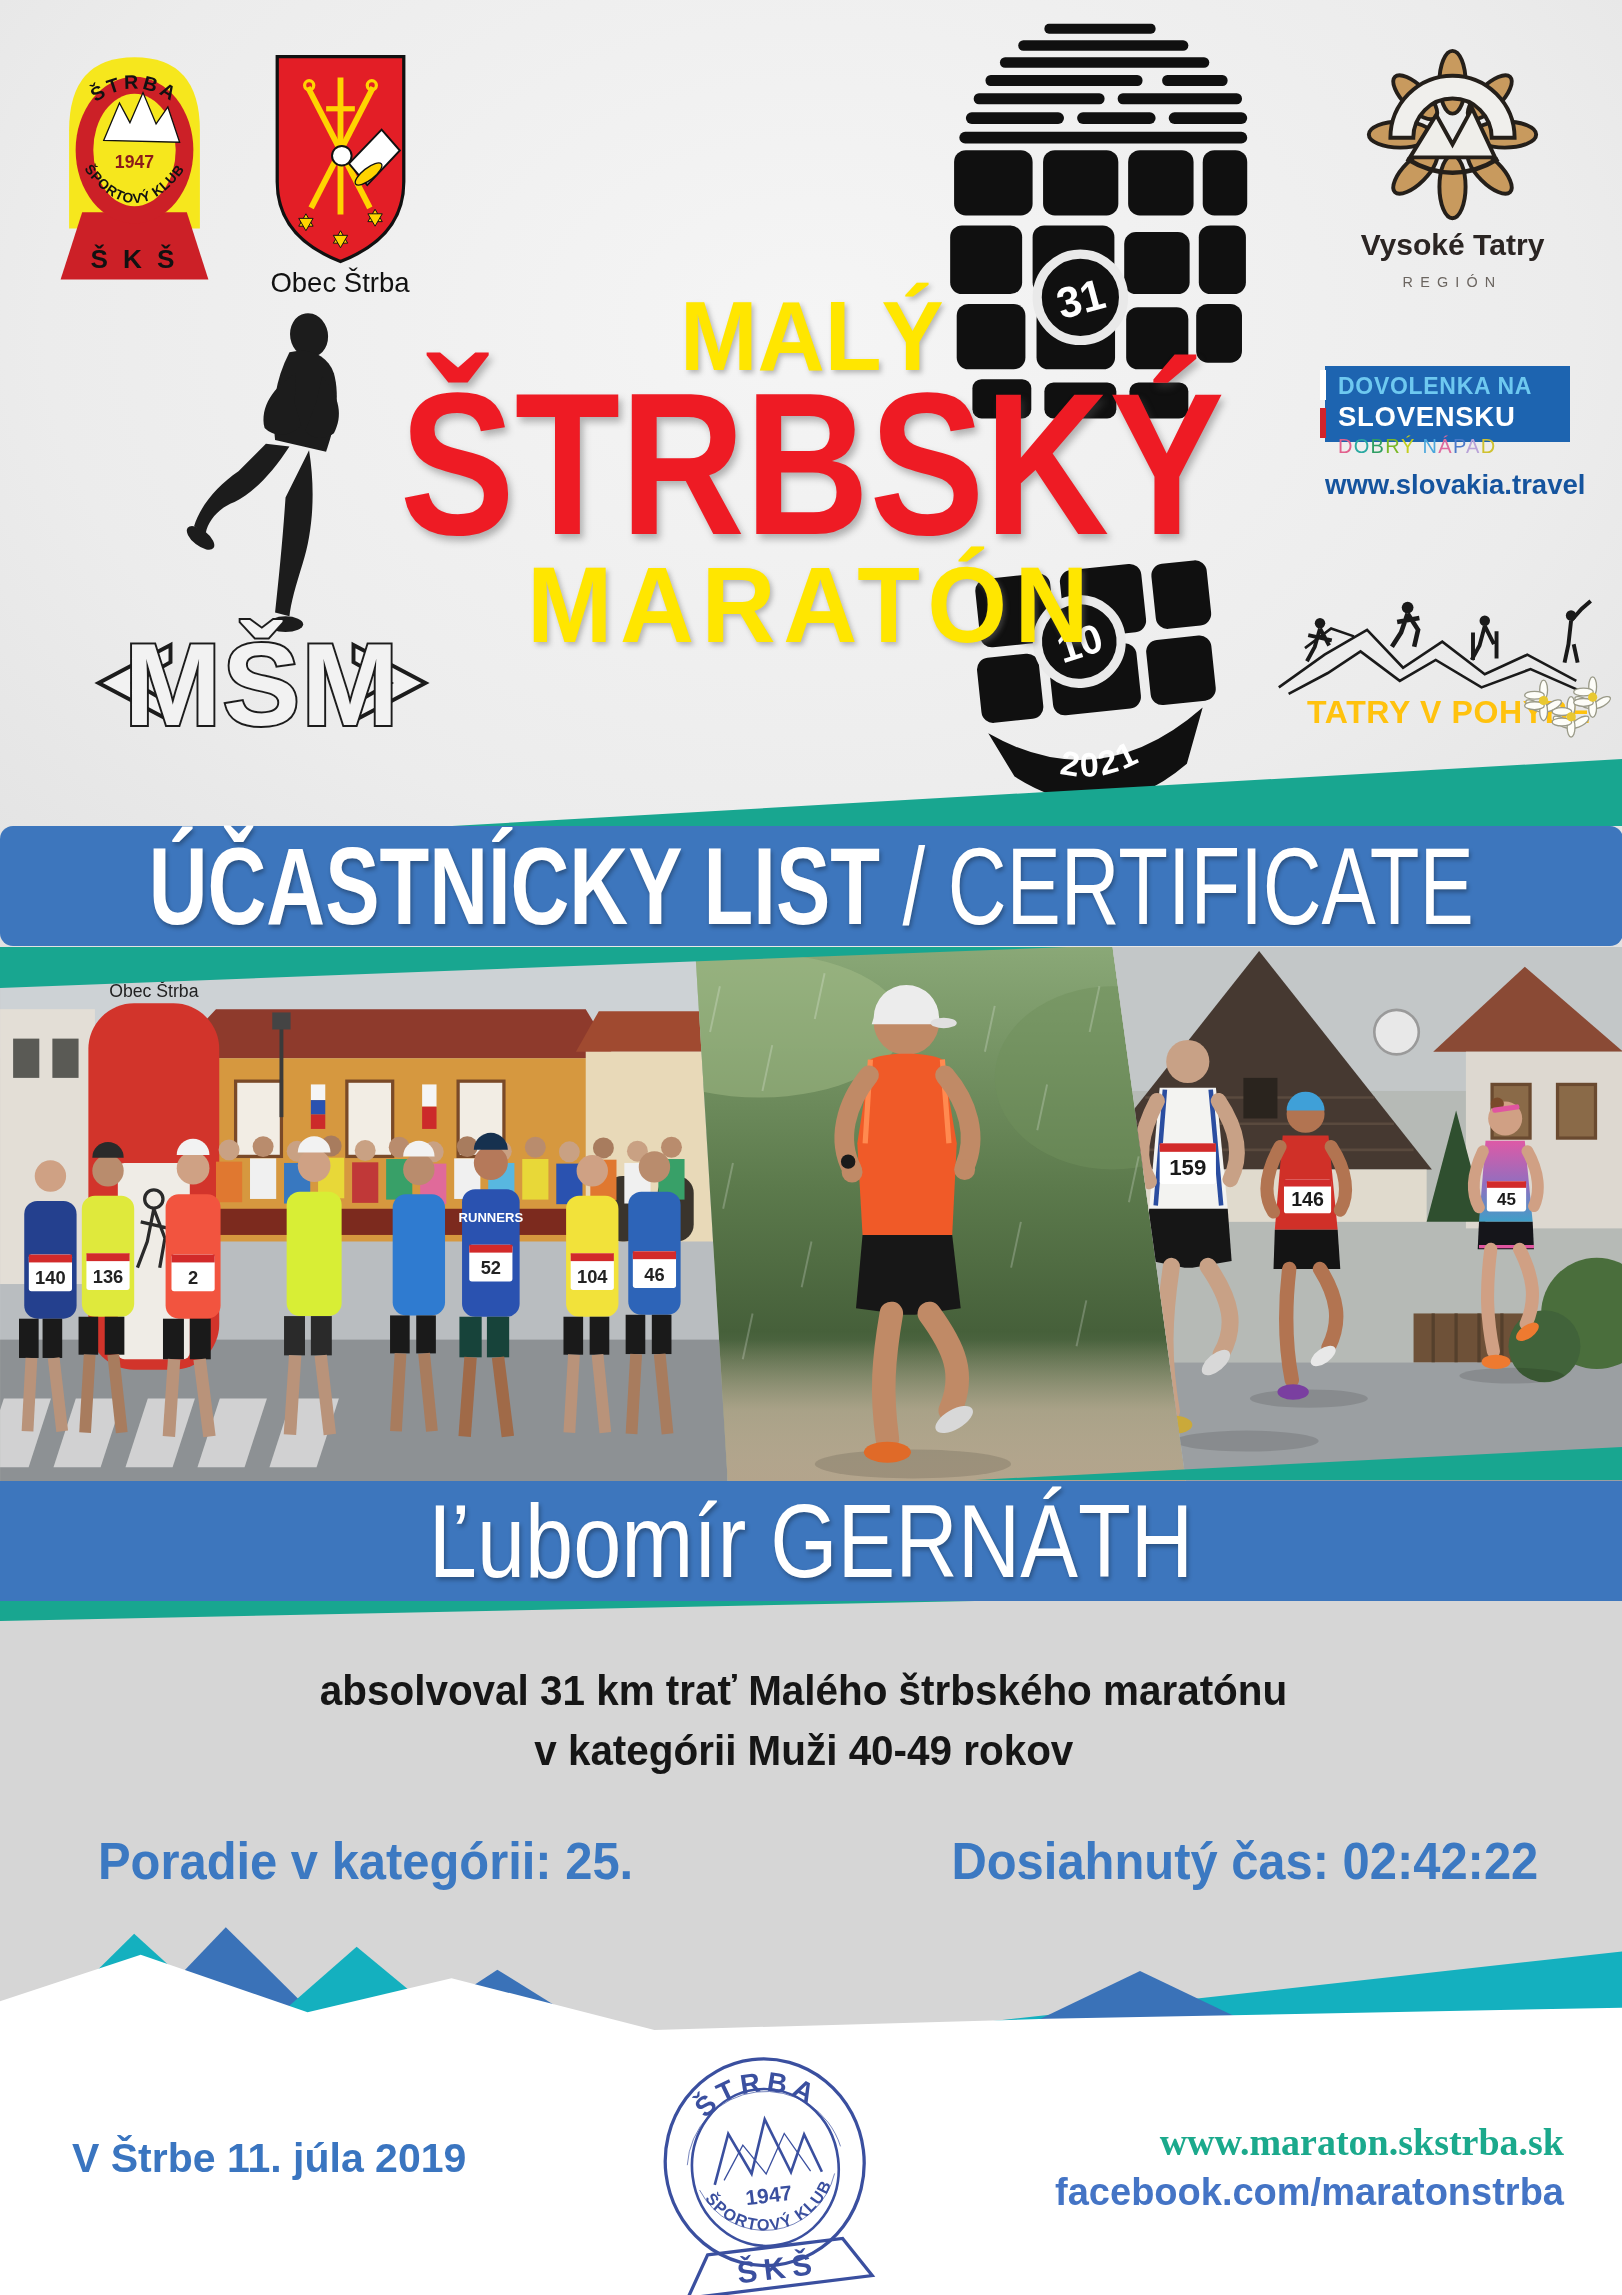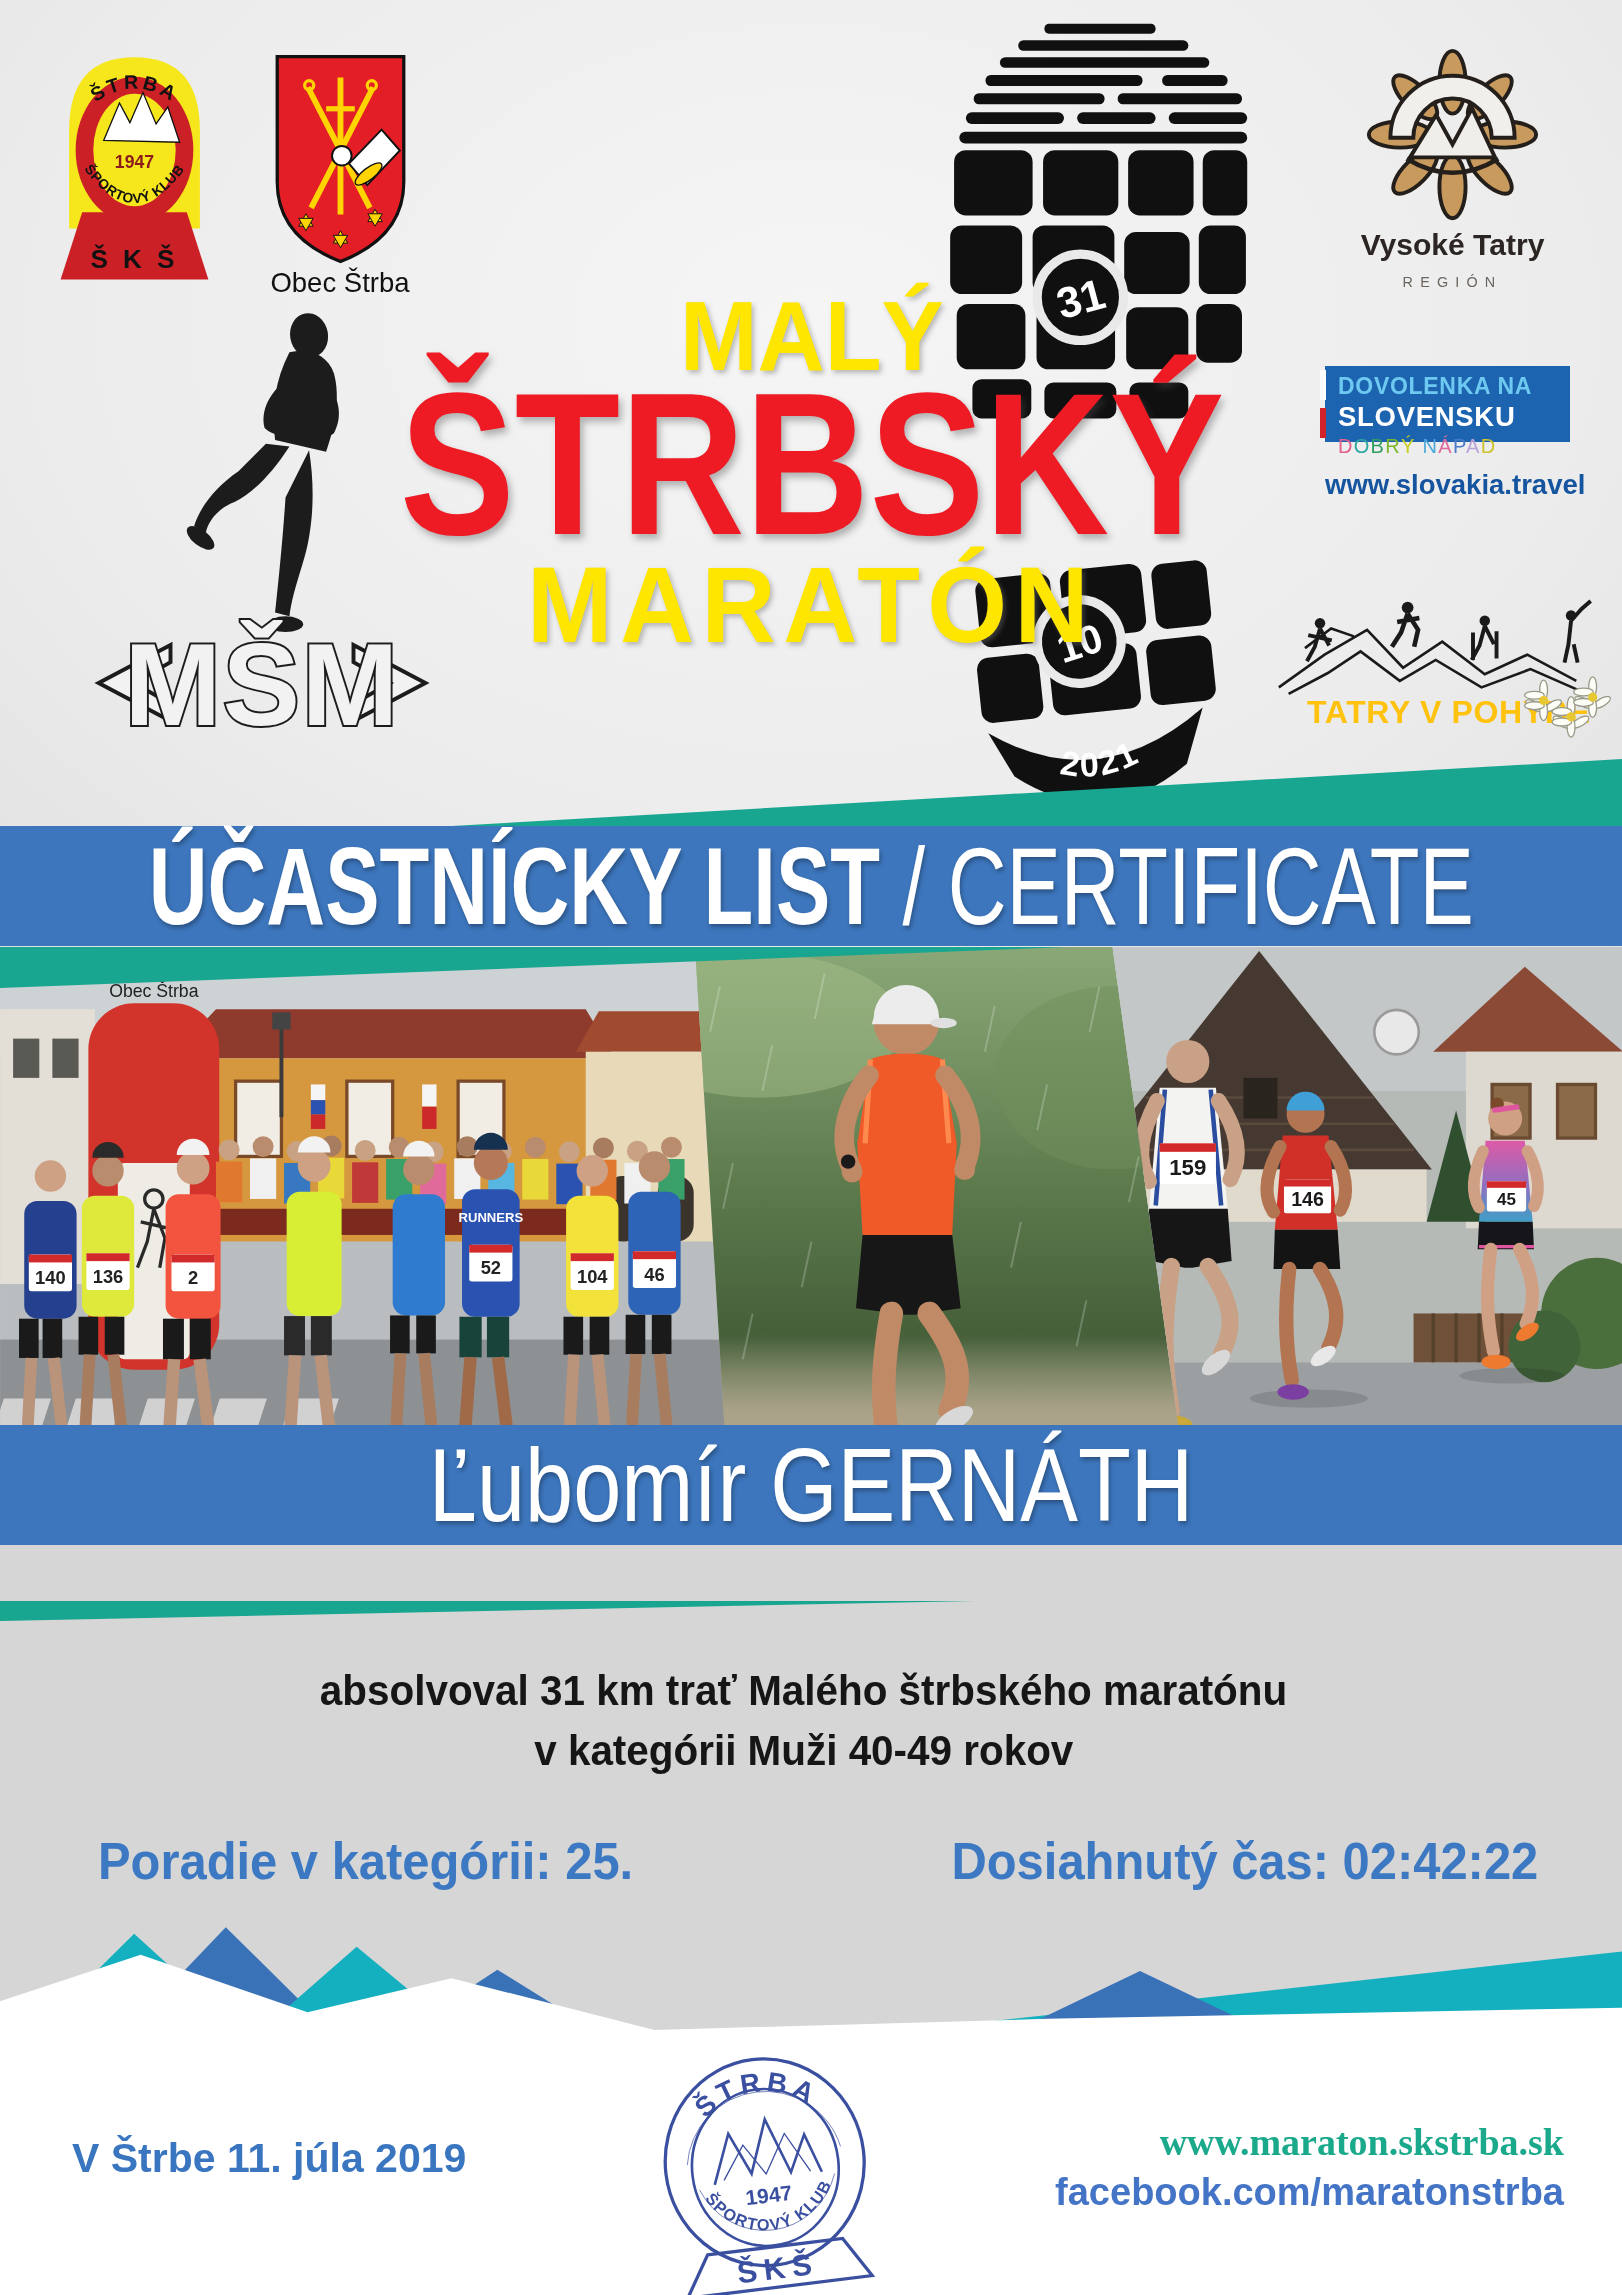--- a/index.html
+++ b/index.html
@@ -18,22 +18,22 @@
   .t-strbsky { top:362px; font-size:203px; }
   .t-strbsky .t-inner { color:#ee1b24; transform:scaleX(0.85); text-shadow:3.9px 4.6px 7.9px rgba(80,80,80,.40); }
   .t-maraton { top:551px; font-size:108px; }
   .t-maraton .t-inner { color:#ffe600; letter-spacing:7.9px; transform:scaleX(0.95); text-shadow:2.6px 3.3px 5.9px rgba(110,110,110,.45); }
   .t-rocnik  { top:671px; left:203px; font-size:63px; }
   .t-rocnik  .t-inner { color:#fdfdfd; letter-spacing:2px; transform:scaleX(0.95); text-shadow:3.3px 3.9px 5.9px rgba(95,95,95,.65); }
 
   
   .banner { position:absolute; left:0; width:1623px; height:120px; background:#3d76bd;
             display:flex; align-items:center; justify-content:center; white-space:nowrap; }
-  .banner-1 { top:826px; }
-  .banner-2 { top:1425px; }
+  .banner-1 { top:826px;border-radius:13px; }
+  .banner-2 { top:1481px; }
   .banner .cond { display:inline-block; transform:scaleX(0.74); color:#fff; font-size:110px; line-height:1;
                   text-shadow:2px 2.6px 5.2px rgba(0,0,0,.30); }
   .banner-1 .b-bold { font-weight:bold; }
   .banner-1 .b-light { font-weight:normal; }
   .banner-2 .cond { transform:scaleX(0.84); font-size:103px; font-weight:normal; }
   .wedge { position:absolute; background:#18a690; }
   .wedge-1a { top:759px; left:452px; width:1171px; height:67px; clip-path:polygon(0 100%, 100% 0, 100% 100%); }
   .wedge-1b { top:947px; left:0; width:1067px; height:41px; clip-path:polygon(0 0, 100% 0, 0 100%); }
   .wedge-2a { top:1447px; left:975px; width:648px; height:33px; clip-path:polygon(0 100%, 100% 0, 100% 100%); }
   .wedge-2b { top:1601px; left:0; width:975px; height:20px; clip-path:polygon(0 0, 100% 0, 0 100%); }

